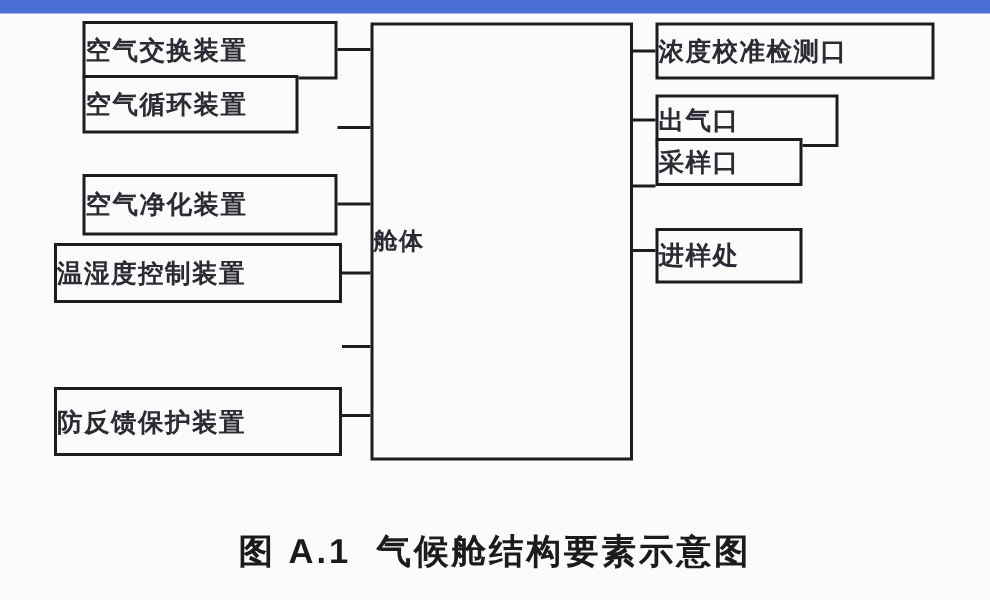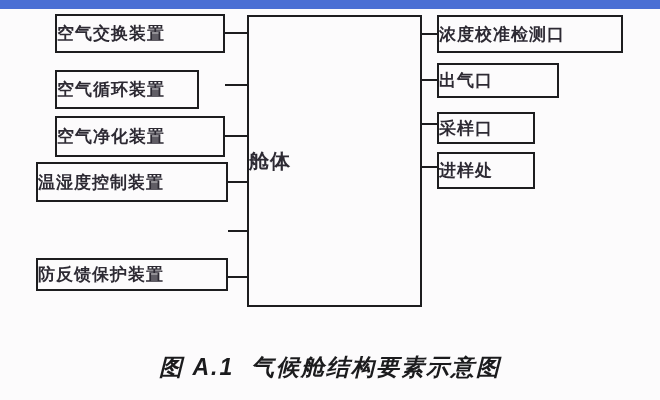--- a/index.html
+++ b/index.html
@@ -30,73 +30,72 @@
     align-items: center;
     justify-content: flex-start;
   }
   .lbl {
     font-weight: 700;
     font-size: 17px;
     letter-spacing: 1px;
     color: var(--text, #2d2a33);
     white-space: nowrap;
   }
-  .center-box .lbl { font-size: 20px; }
+  .center-box .lbl { font-size: 16px; }
   .conn {
     position: absolute;
     height: 2px;
     background: var(--line, #1d1d1f);
   }
   .caption {
     position: absolute;
     left: 0; top: 352px;
     width: 660px;
     text-align: center;
     font-weight: 700;
     font-size: 23px;
     letter-spacing: 2px;
     color: #1b1b1d;
     white-space: pre;
-    font-style: italic;
   }
 </style>
 </head>
 <body>
 
 <div class="stage">
 
   <div class="topbar"></div>
 
   <div class="box" style="left:55px; top:14px; width:170px; height:39px">
     <span class="lbl">空气交换装置</span>
   </div>
-  <div class="box" style="left:55px; top:70px; width:144px; height:39px">
+  <div class="box" style="left:55px; top:50px; width:144px; height:39px">
     <span class="lbl">空气循环装置</span>
   </div>
   <div class="box" style="left:55px; top:116px; width:170px; height:41px">
     <span class="lbl">空气净化装置</span>
   </div>
   <div class="box" style="left:36px; top:162px; width:192px; height:40px">
     <span class="lbl">温湿度控制装置</span>
   </div>
-  <div class="box" style="left:36px; top:258px; width:192px; height:33px">
+  <div class="box" style="left:36px; top:258px; width:192px; height:46px">
     <span class="lbl">防反馈保护装置</span>
   </div>
 
   <div class="box center-box" style="left:247px; top:15px; width:175px; height:292px">
     <span class="lbl">舱体</span>
   </div>
 
   <div class="box" style="left:437px; top:15px; width:186px; height:38px">
     <span class="lbl">浓度校准检测口</span>
   </div>
   <div class="box" style="left:437px; top:63px; width:122px; height:35px">
     <span class="lbl">出气口</span>
   </div>
-  <div class="box" style="left:437px; top:112px; width:98px; height:32px">
+  <div class="box" style="left:437px; top:92px; width:98px; height:32px">
     <span class="lbl">采样口</span>
   </div>
   <div class="box" style="left:437px; top:152px; width:98px; height:37px">
     <span class="lbl">进样处</span>
   </div>
 
   <div class="conn" style="left:225px; top:32px;  width:22px"></div>
   <div class="conn" style="left:225px; top:84px;  width:22px"></div>
   <div class="conn" style="left:225px; top:135px; width:22px"></div>
   <div class="conn" style="left:228px; top:181px; width:19px"></div>

